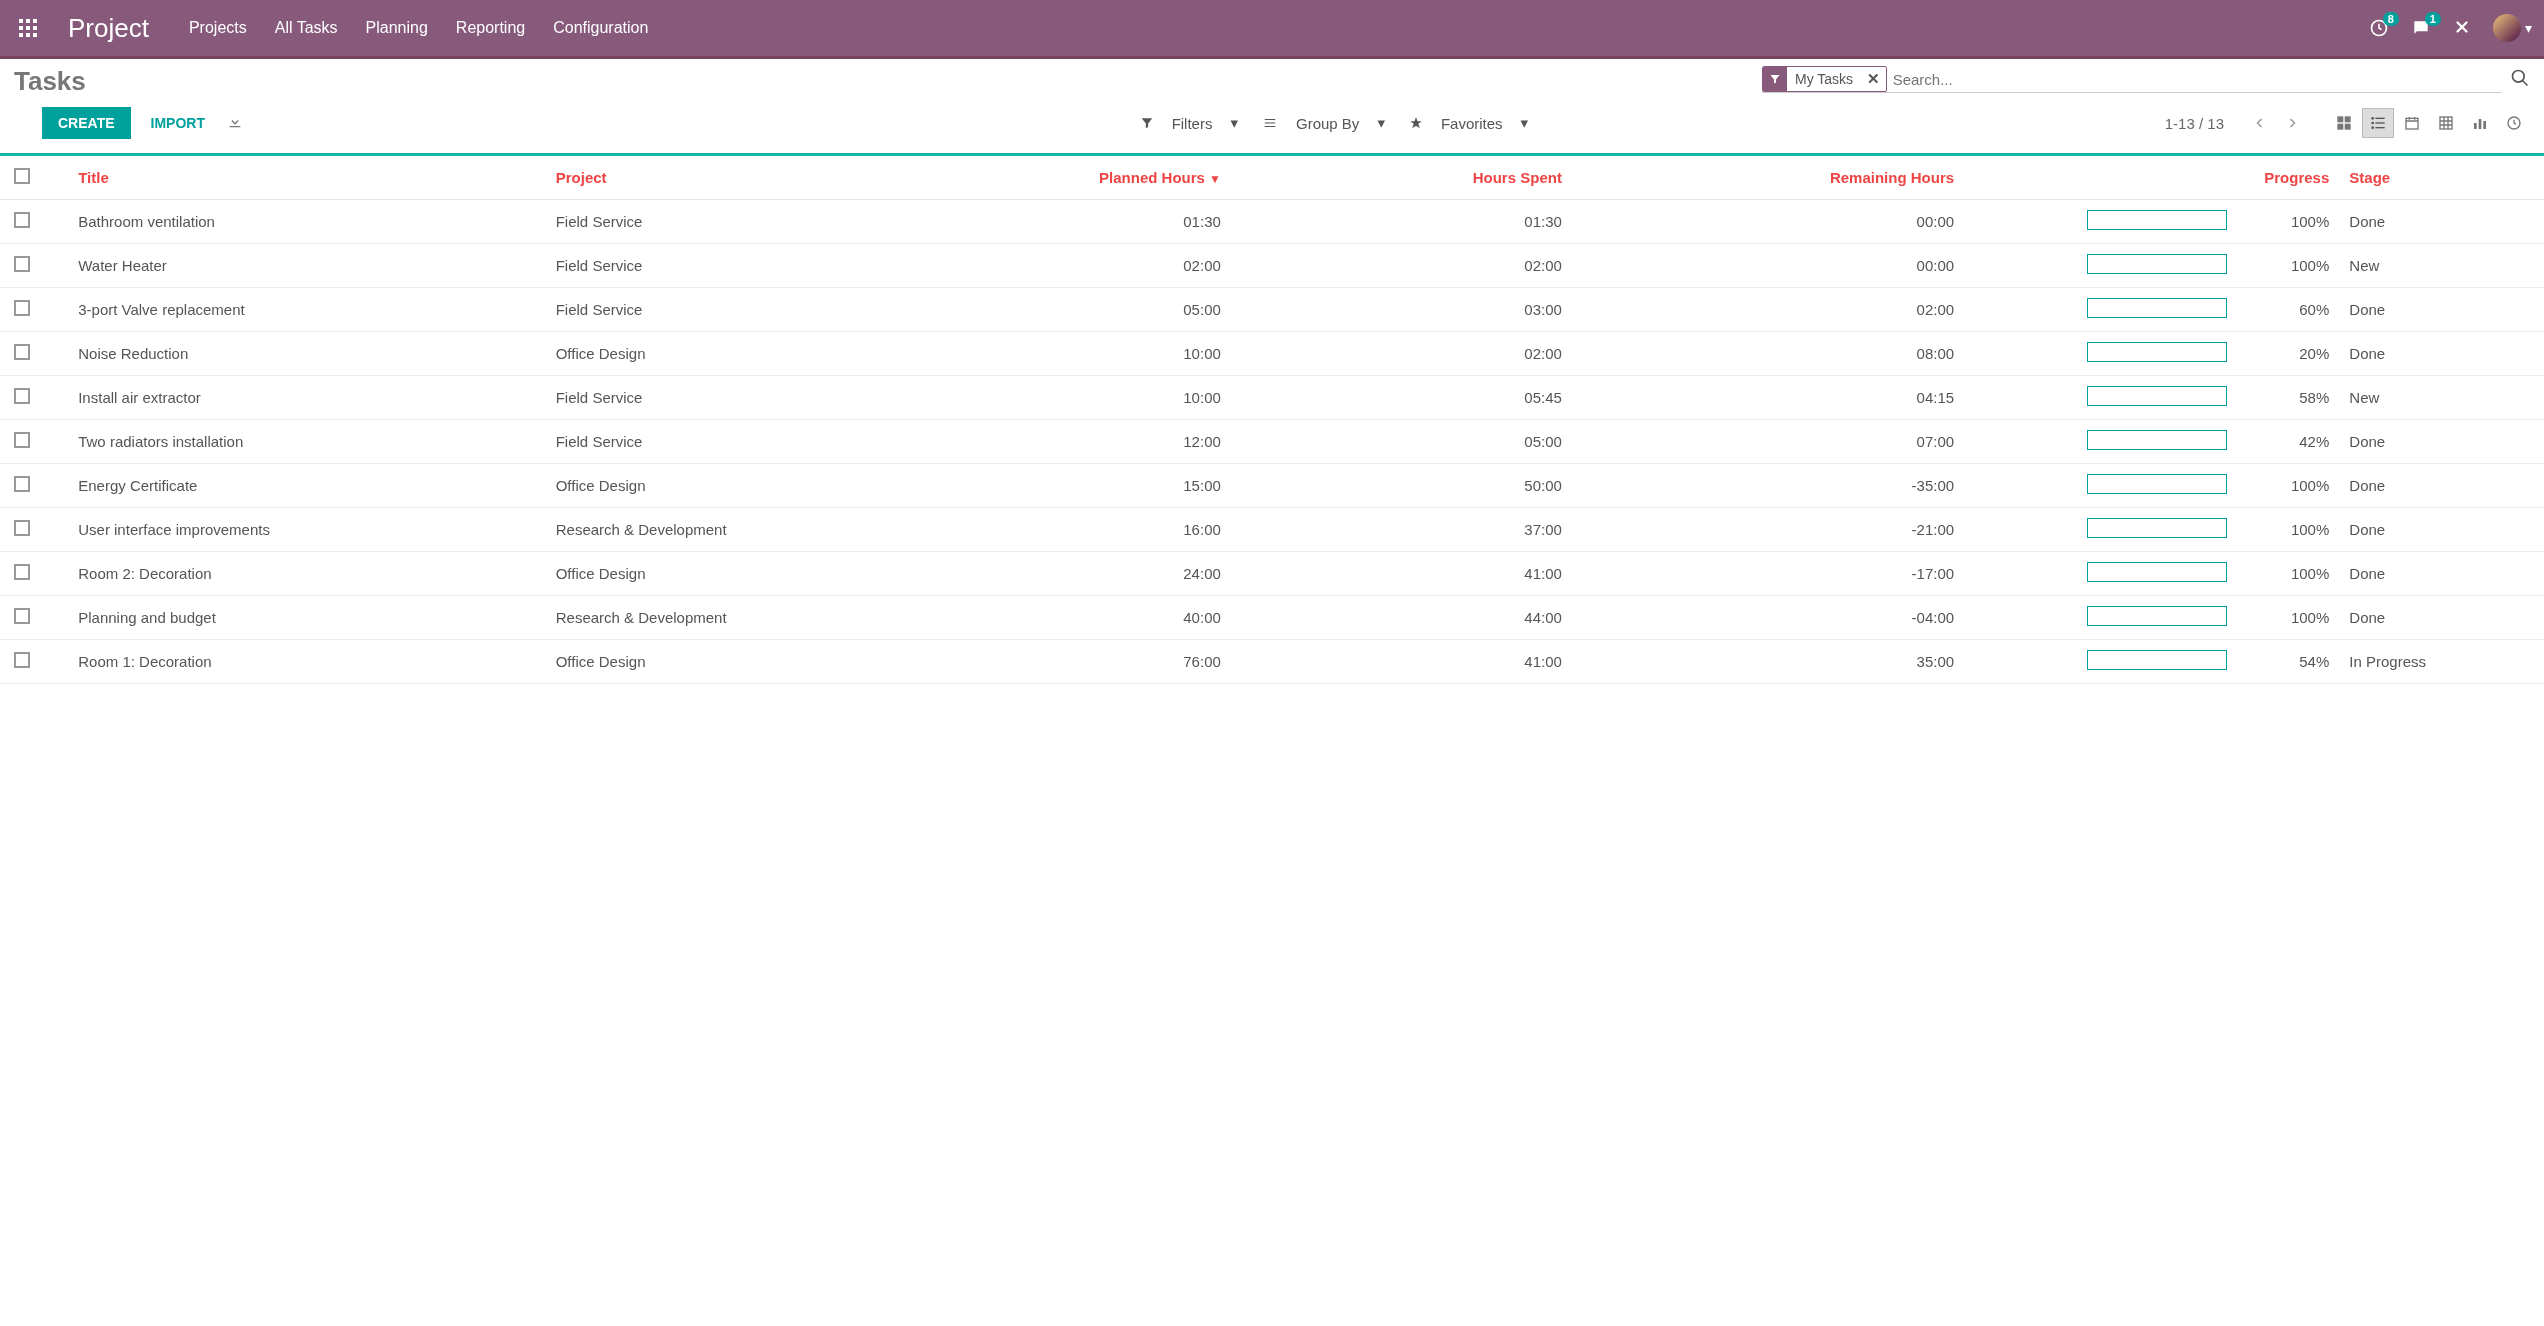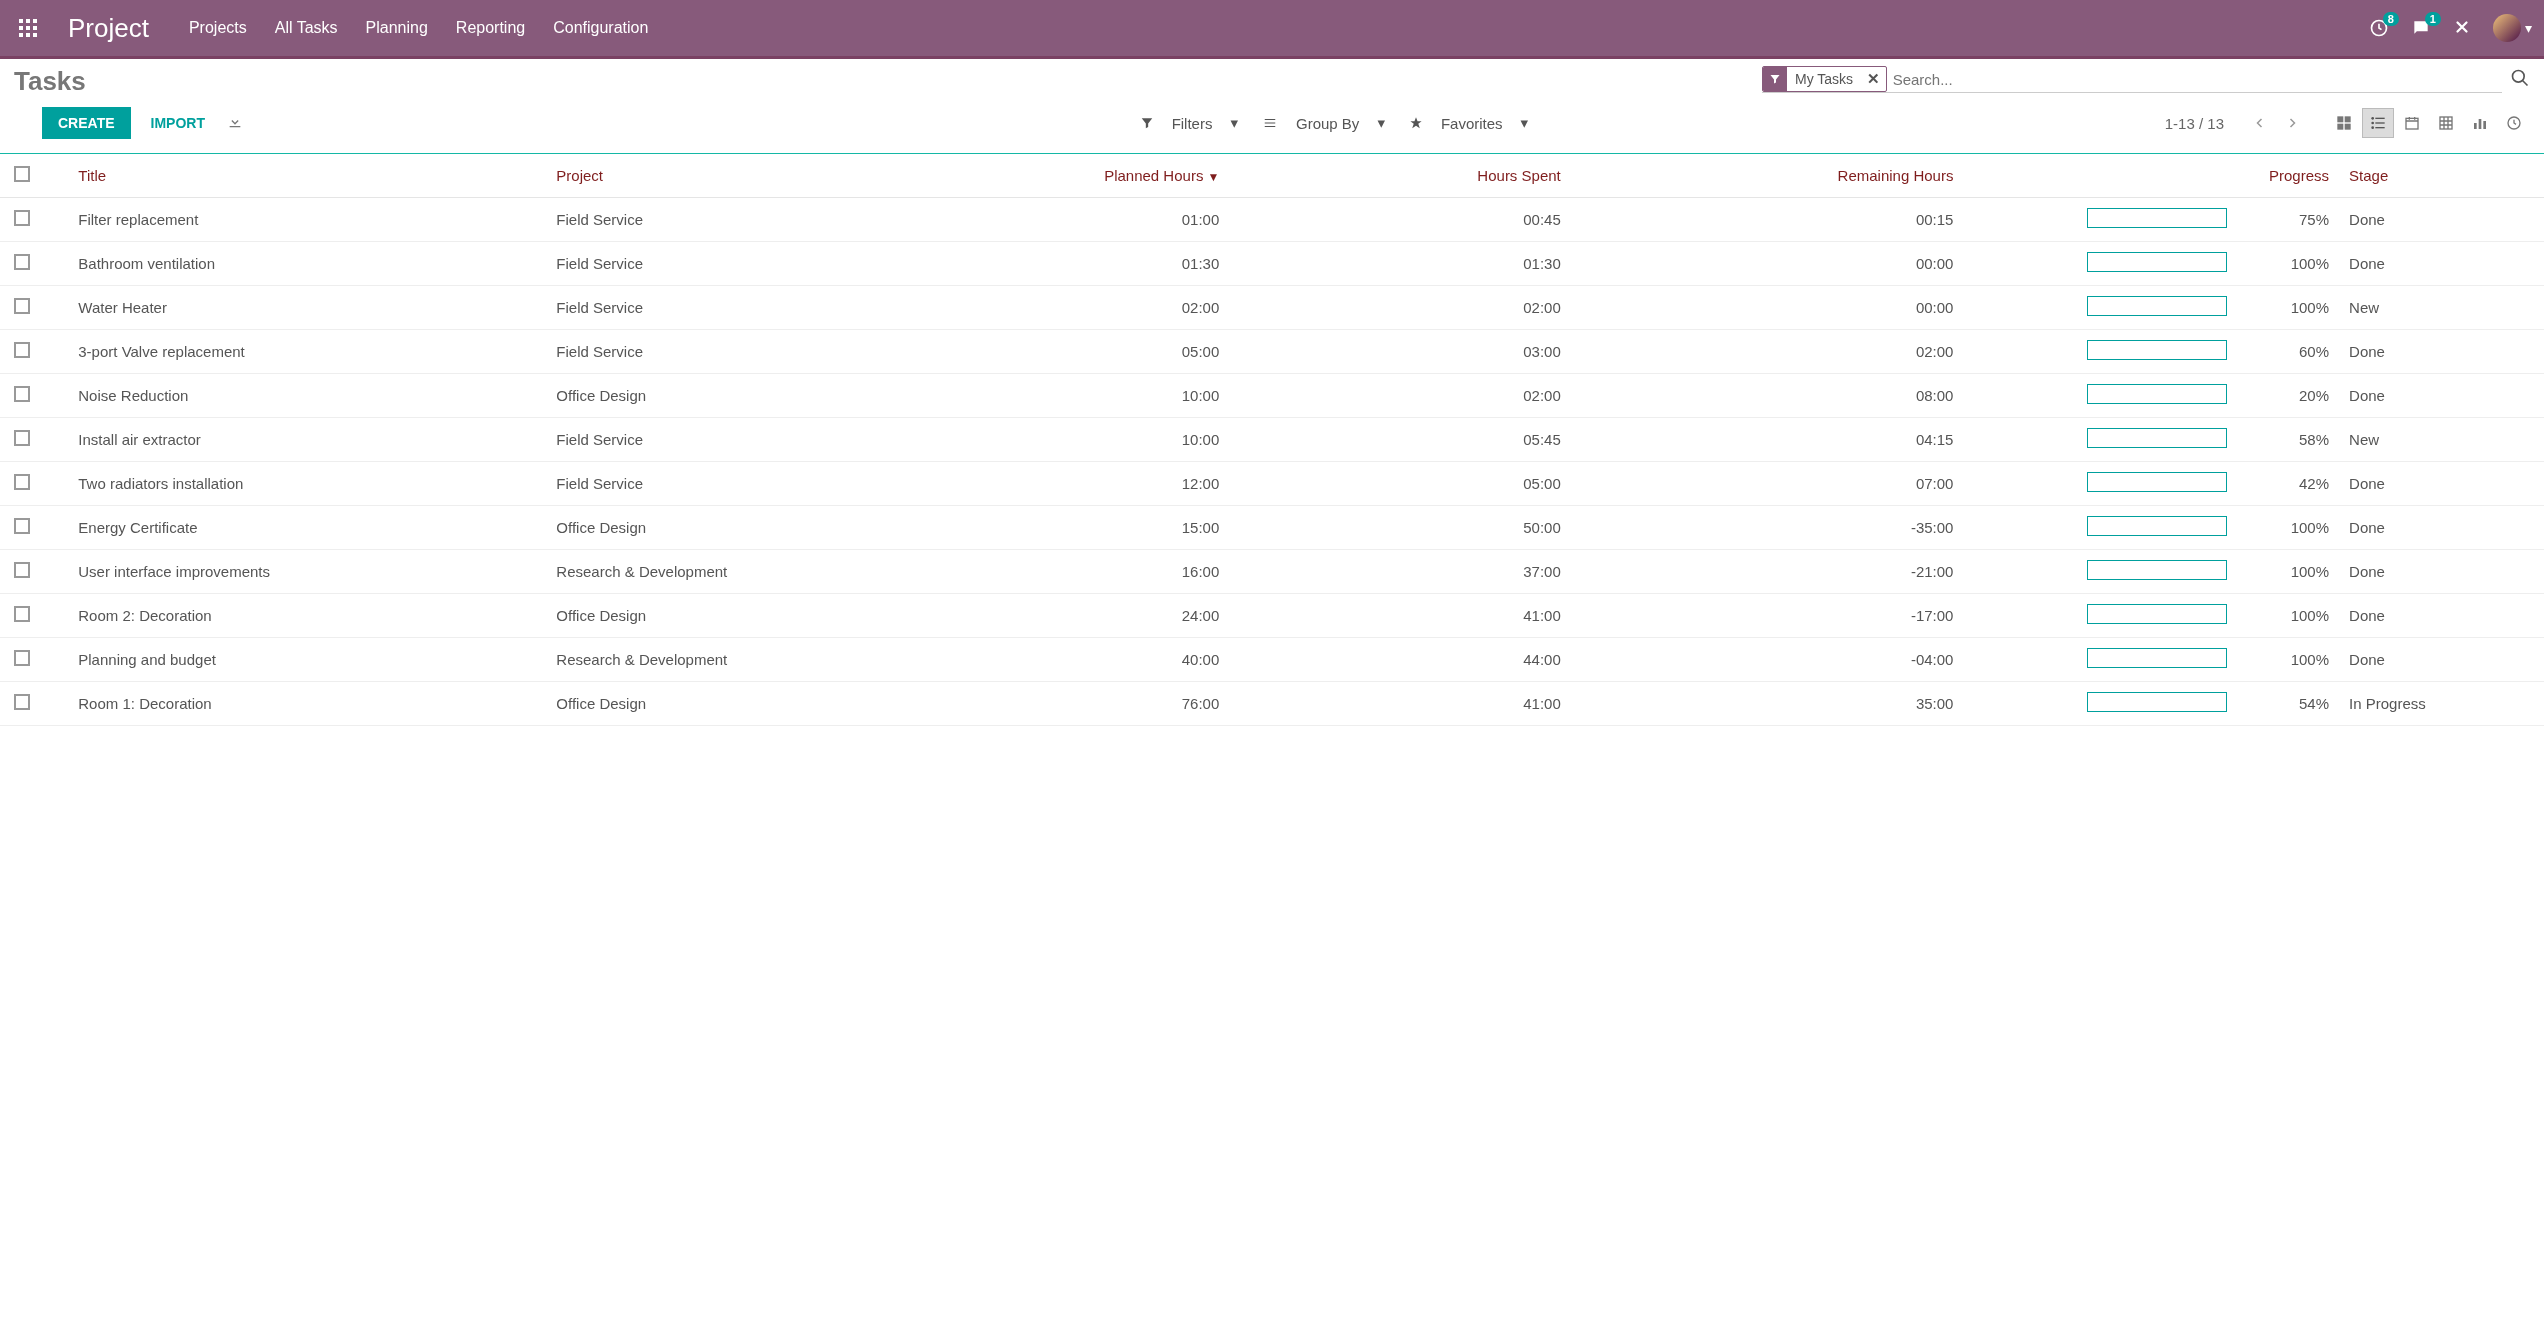--- a/index.html
+++ b/index.html
@@ -39,21 +39,21 @@
 .filter-item { display: flex; align-items: center; gap: 18px; cursor: pointer; font-size: 15px; }
 .cp-right { display: flex; align-items: center; gap: 22px; }
 .pager { color: #666; font-size: 15px; }
 .pager-arrows { display: flex; gap: 4px; }
 .pager-arrows span { width: 28px; height: 28px; display: flex; align-items: center; justify-content: center; cursor: pointer; color: #999; border: 1px solid transparent; }
 .views { display: flex; gap: 2px; }
 .view-btn { width: 32px; height: 30px; display: flex; align-items: center; justify-content: center; cursor: pointer; color: #777; border: 1px solid transparent; }
 .view-btn.active { background: #dcdcdc; border-color: #bbb; }
 
 .table { width: 100%; border-collapse: collapse; }
-.table th { text-align: left; font-weight: 400; color: #7f1d1d; padding: 12px 10px; border-top: 1px solid #14b8a6; border-bottom: 1px solid #e5e5e5; font-size: 15px; white-space: nowrap; }
+.table th { text-align: left; font-weight: 700; color: #ef4444; padding: 12px 10px; border-top: 3px solid #14b8a6; border-bottom: 1px solid #e5e5e5; font-size: 15px; white-space: nowrap; }
 .table th.right { text-align: right; }
 .table td { padding: 10px 10px; border-bottom: 1px solid #eee; color: #555; font-size: 15px; }
 .table td.right { text-align: right; }
 .chk { width: 16px; height: 16px; border: 2px solid #999; display: inline-block; cursor: pointer; }
 .col-chk { width: 40px; padding-left: 14px !important; }
 .col-title { width: 280px; }
 .col-project { width: 260px; }
 .col-ph { width: 140px; }
 .col-hs { width: 200px; }
 .col-rh { width: 230px; }
@@ -247,33 +247,20 @@
       </th>
       <th class="col-hs right">Hours Spent</th>
       <th class="col-rh right">Remaining Hours</th>
       <th class="col-prog right" colspan="2">Progress</th>
       <th class="col-stage">Stage</th>
     </tr>
   </thead>
   <tbody id="tbody">
       <tr>
     <td class="col-chk"><span class="chk"></span></td>
-    <td>Filter replacement</td>
-    <td>Field Service</td>
-    <td class="right">01:00</td>
-    <td class="right">00:45</td>
-    <td class="right">00:15</td>
-    <td class="right" style="width:150px;">
-      <span class="prog-bar"><span class="prog-fill" style="width:75%"></span></span>
-    </td>
-    <td class="right col-pct">75%</td>
-    <td>Done</td>
-  </tr>
-      <tr>
-    <td class="col-chk"><span class="chk"></span></td>
     <td>Bathroom ventilation</td>
     <td>Field Service</td>
     <td class="right">01:30</td>
     <td class="right">01:30</td>
     <td class="right">00:00</td>
     <td class="right" style="width:150px;">
       <span class="prog-bar"><span class="prog-fill" style="width:100%"></span></span>
     </td>
     <td class="right col-pct">100%</td>
     <td>Done</td>

